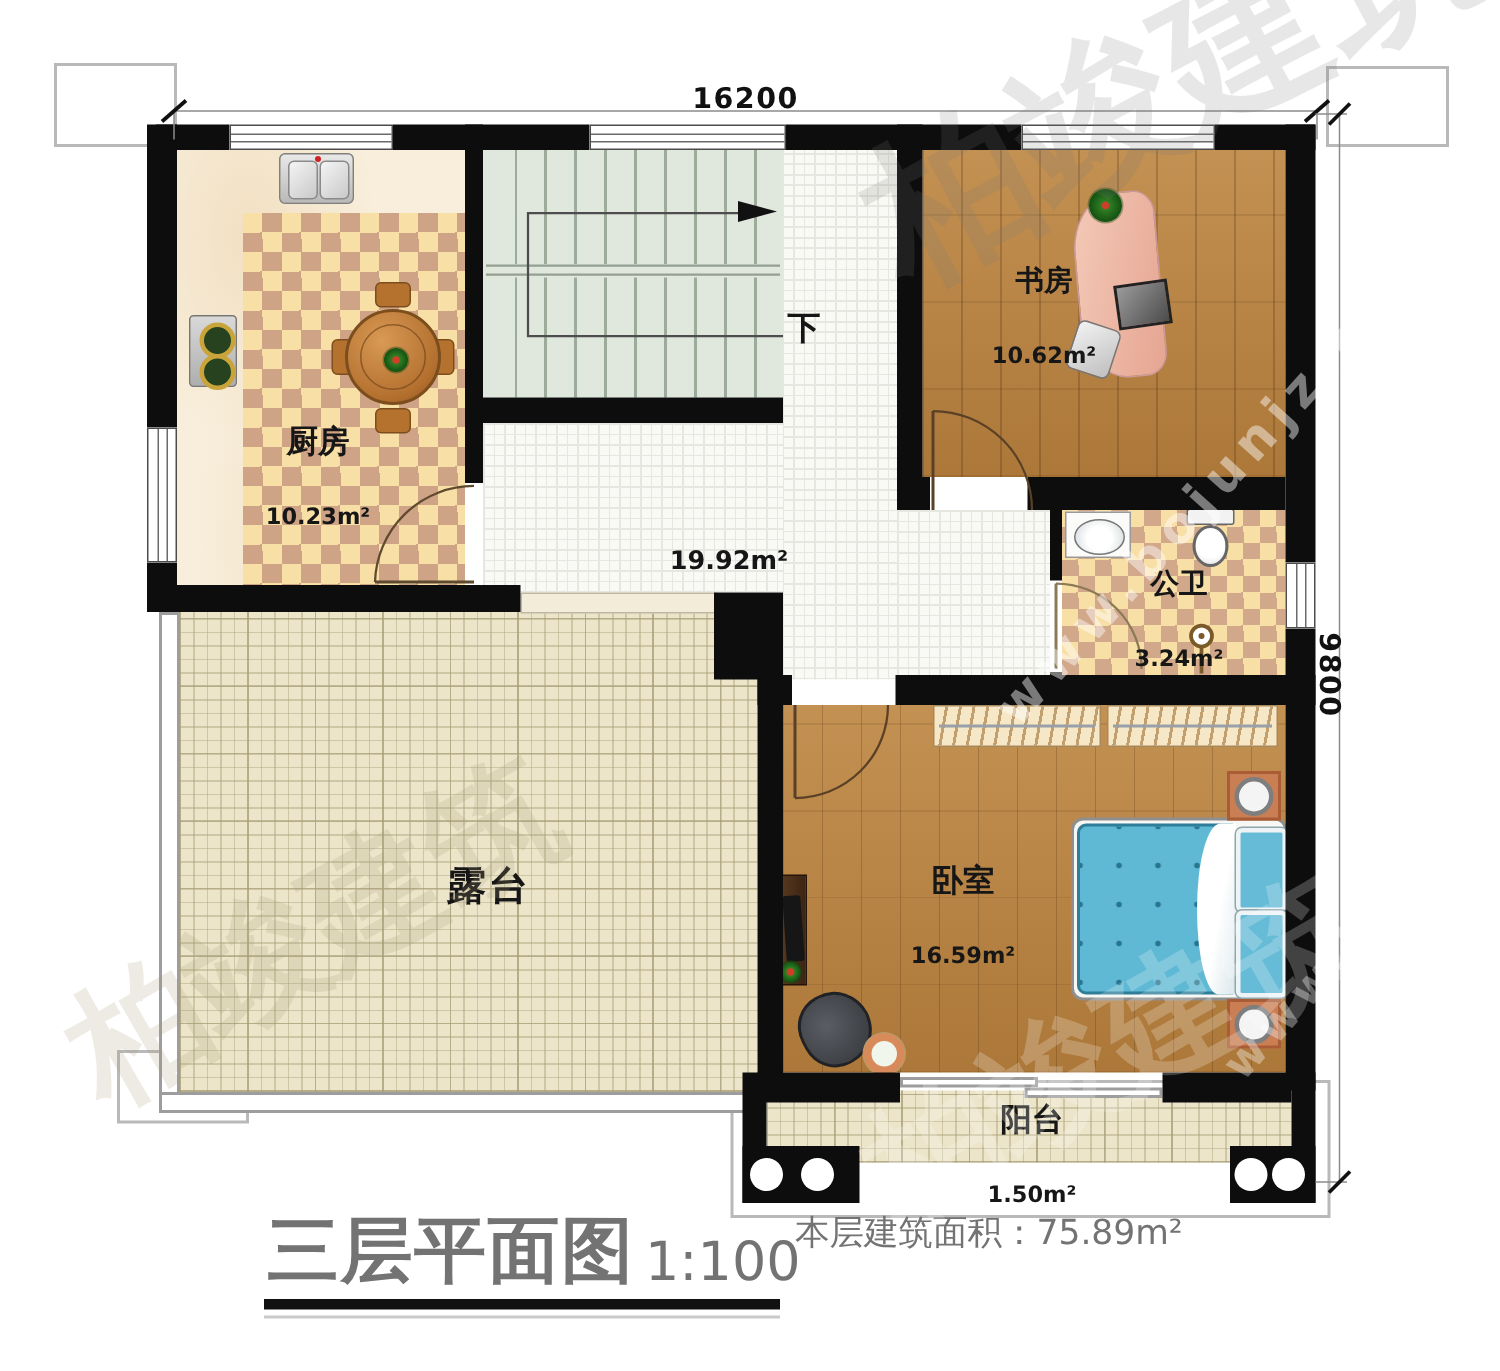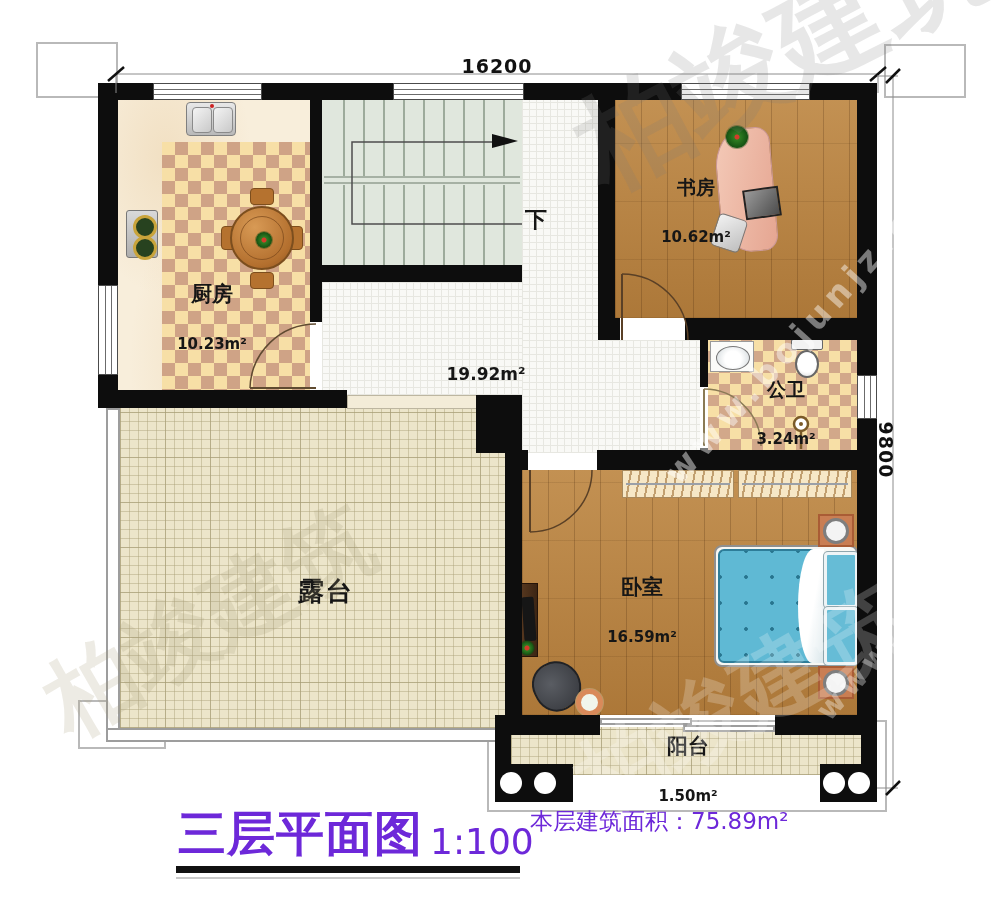--- a/index.html
+++ b/index.html
@@ -75,21 +75,21 @@
   
   .lbl{position:absolute;z-index:7;text-align:center;transform:translateX(-50%);
        font-weight:700;color:#161616;white-space:nowrap;line-height:1.05;}
   .lbl .nm{display:block;}
   .lbl .ar{display:block;font-size:15px;margin-top:32px;}
   .dim{position:absolute;z-index:7;font-weight:700;font-size:19px;letter-spacing:1px;color:#111;}
   svg.overlay{position:absolute;left:0;top:0;z-index:6;}
   
   .wm{position:absolute;z-index:8;font-weight:700;pointer-events:none;white-space:nowrap;}
   
-  .tb{position:absolute;z-index:7;color:#6d28d9;}
+  .tb{position:absolute;z-index:7;color:#737373;}
 </style>
 </head>
 <body>
 
 <div class="canvas">
 
   <div class="box" style="left:36px;top:42px;width:78px;height:52px;"></div>
   <div class="box" style="left:884px;top:44px;width:78px;height:50px;"></div>
   <div class="box" style="left:78px;top:700px;width:84px;height:45px;"></div>
   <div class="box" style="left:487px;top:720px;width:396px;height:88px;"></div>

